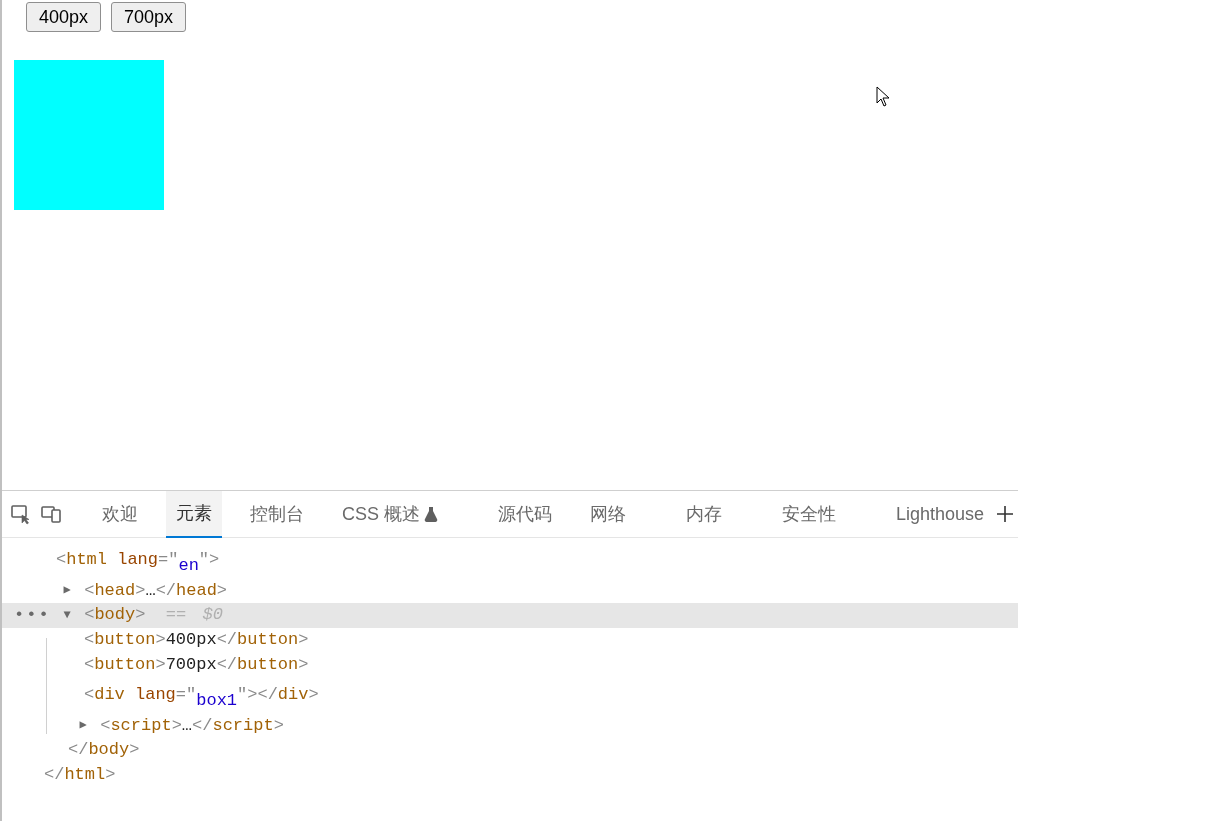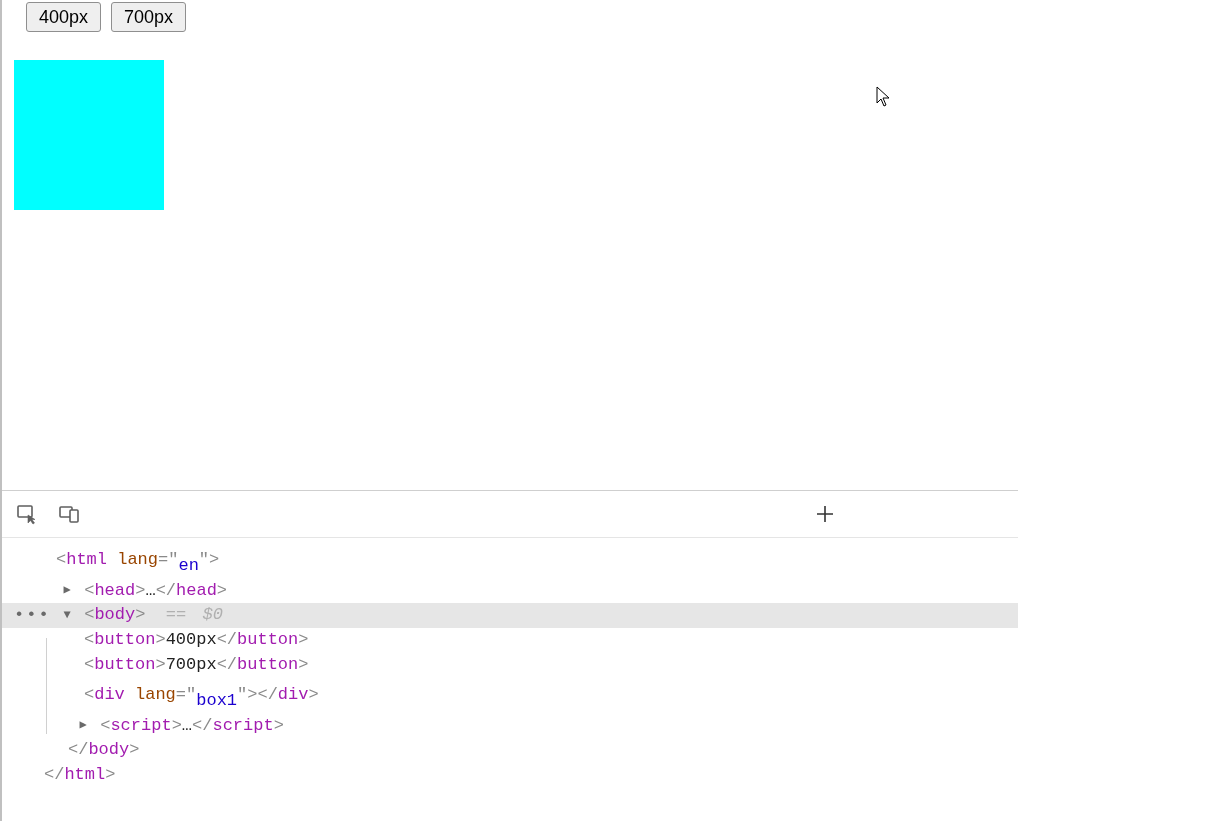--- a/index.html
+++ b/index.html
@@ -164,21 +164,21 @@
   .row.selected .dots {
     position: absolute;
     left: 12px;
     color: #6a6a6a;
     letter-spacing: 2px;
   }
   .row { position: relative; }
 
   
   .punct { color: #8a8a8a; }
-  .tag   { color: #a21caf; }
+  .tag   { color: #a16207; }
   .attr  { color: #994500; }
   .val   { color: #1b00cf; margin-top: 12px; }
   .txt   { color: #222; }
   .ellip { color: #222; }
   .dim   { color: #b0b0b0; font-style: italic; }
   .dim .dollar0 { margin-left: 6px; }
 
   
   .guide {
     position: absolute;
@@ -217,20 +217,38 @@
           <path d="M12 12 L12 20 L14.5 17.5 L17 21 L18.5 20 L16 16.5 L19 16.5 Z" fill="#5f5f5f" stroke="#5f5f5f" stroke-width="0.6"></path>
         </svg>
       </div>
       <div class="dt-iconbtn" style="margin-left:8px;">
         <svg width="22" height="22" viewBox="0 0 22 22" fill="none" stroke="#5f5f5f" stroke-width="1.6">
           <rect x="2" y="4" width="12" height="10" rx="1"></rect>
           <rect x="12" y="7" width="8" height="12" rx="1" fill="#fff"></rect>
         </svg>
       </div>
 
+      <div class="dt-tabs">
+        <div class="dt-tab">欢迎</div>
+        <div class="dt-tab active">元素</div>
+        <div class="dt-tab">控制台</div>
+        <div class="dt-tab">
+          <span>CSS 概述</span>
+          <span class="flask">
+            <svg width="14" height="16" viewBox="0 0 14 16">
+                <path d="M5 1h4v4l4 8a2 2 0 0 1-1.8 3H2.8A2 2 0 0 1 1 13l4-8V1z" fill="#5f5f5f"></path>
+              </svg>
+          </span>
+        </div>
+        <div class="dt-tab" style="margin-left:22px;">源代码</div>
+        <div class="dt-tab">网络</div>
+        <div class="dt-tab" style="margin-left:22px;">内存</div>
+        <div class="dt-tab" style="margin-left:22px;">安全性</div>
+        <div class="dt-tab" style="margin-left:22px;">Lighthouse</div>
+      </div>
 
       <div class="dt-addtab">
         <svg width="22" height="22" viewBox="0 0 22 22" stroke="#333" stroke-width="1.6">
           <path d="M11 3v16M3 11h16"></path>
         </svg>
       </div>
     </div>
 
     <div class="dt-elements">
 

